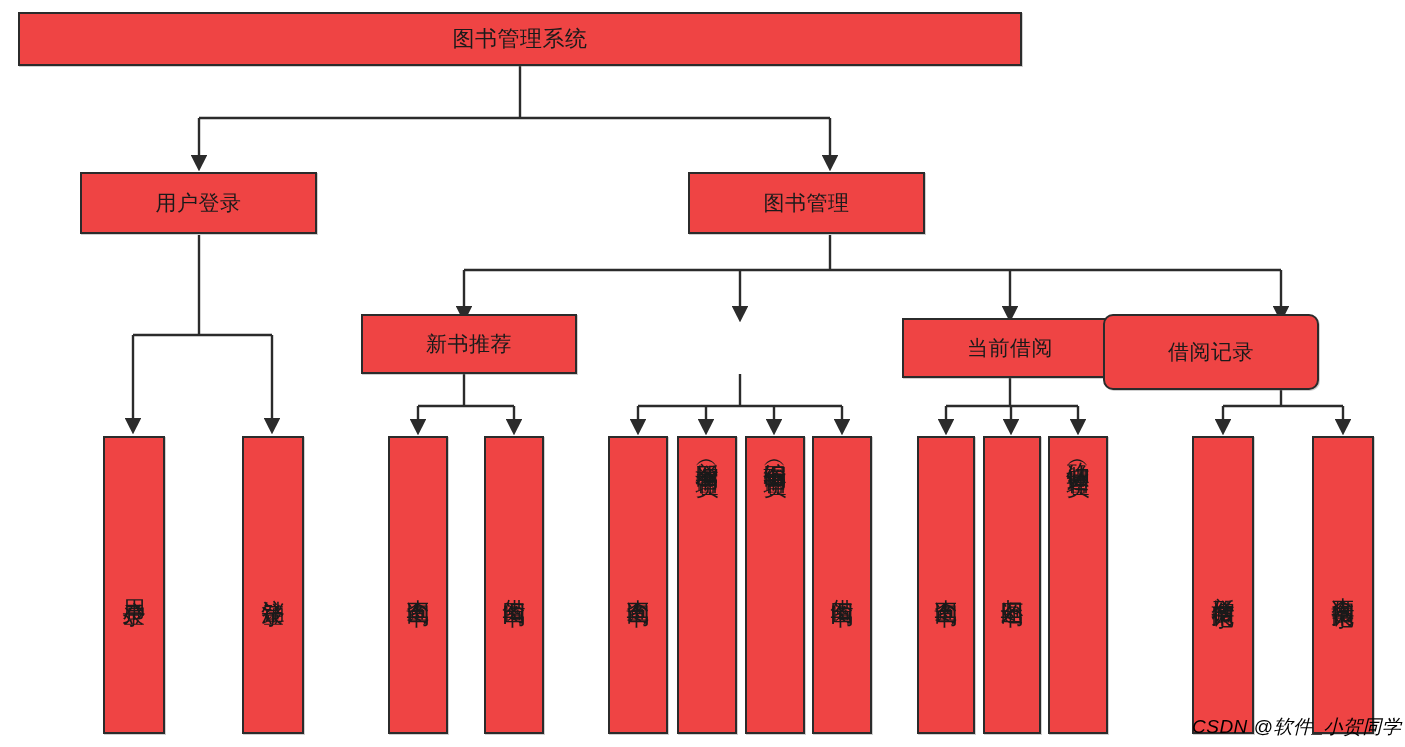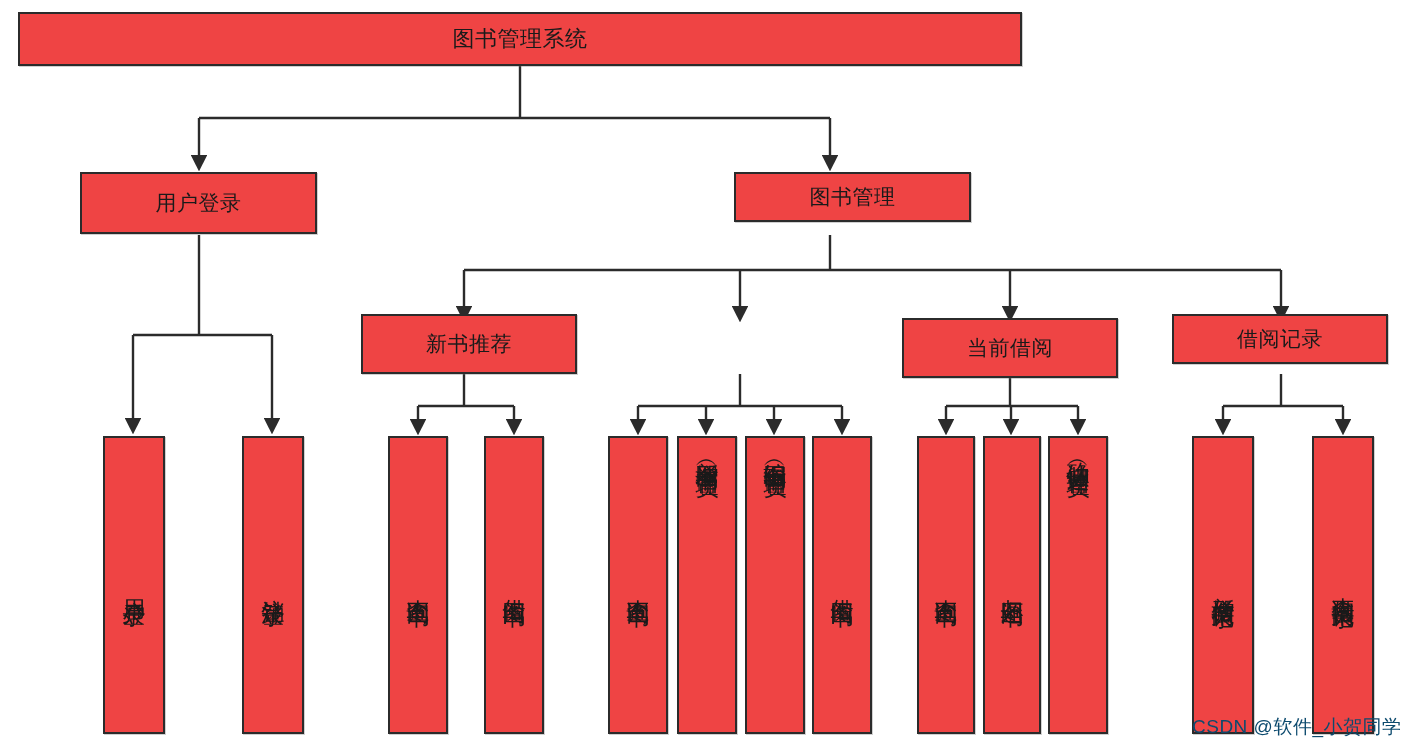--- a/index.html
+++ b/index.html
@@ -61,24 +61,25 @@
     line-height: 1.18;
     letter-spacing: 2px;
     white-space: nowrap;
   }
   .node.vertical.offset-mid {
     align-items: center;
     padding-top: 0;
   }
   .watermark {
     position: absolute;
-    color: #0c4a6e;
+    color: #000000;
     font-size: 19px;
     white-space: nowrap;
     letter-spacing: 0.5px;
+    font-style: italic;
   }
 </style>
 </head>
 <body>
 
 <div id="canvas">
 
   <svg class="connectors" viewBox="0 0 1405 747">
     <defs>
       <marker id="arrow" viewBox="0 0 12 12" refX="6" refY="6" markerWidth="7" markerHeight="7" orient="auto-start-reverse">
@@ -129,31 +130,31 @@
     </g>
   </svg>
 
   <div class="node horizontal root" style="left:18px; top:12px; width:1004px; height:54px;">
     <span class="label">图书管理系统</span>
   </div>
 
   <div class="node horizontal" style="left:80px; top:172px; width:237px; height:62px;">
     <span class="label">用户登录</span>
   </div>
-  <div class="node horizontal" style="left:734px; top:172px; width:237px; height:50px;">
+  <div class="node horizontal" style="left:688px; top:172px; width:237px; height:62px;">
     <span class="label">图书管理</span>
   </div>
 
   <div class="node horizontal" style="left:361px; top:314px; width:216px; height:60px;">
     <span class="label">新书推荐</span>
   </div>
   <div class="node horizontal" style="left:902px; top:318px; width:216px; height:60px;">
     <span class="label">当前借阅</span>
   </div>
-  <div class="node horizontal" style="left:1172px; top:314px; width:216px; height:50px;">
+  <div class="node horizontal" style="left:1103px; top:314px; width:216px; height:76px;border-radius:10px;">
     <span class="label">借阅记录</span>
   </div>
 
   <div class="node vertical offset-mid" style="left:103px; top:436px; width:62px; height:298px;">
     <span class="label">用户登录</span>
   </div>
   <div class="node vertical offset-mid" style="left:242px; top:436px; width:62px; height:298px;">
     <span class="label">注销登录</span>
   </div>
 

